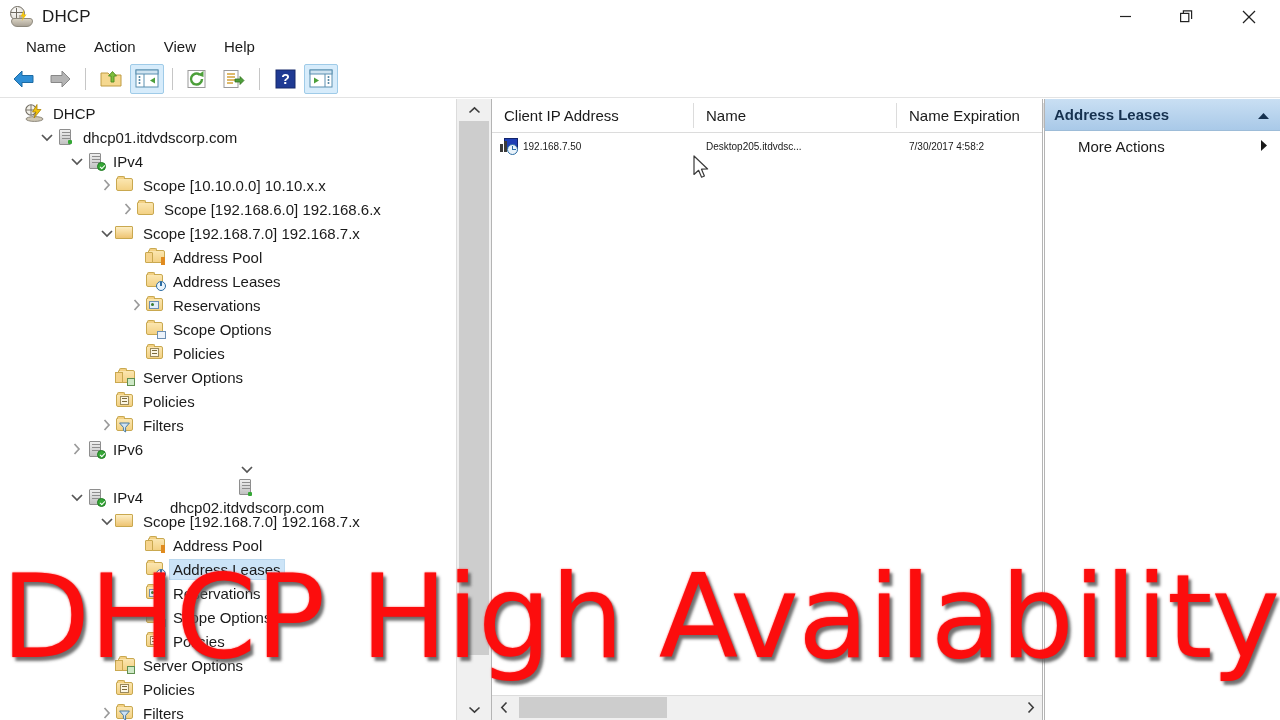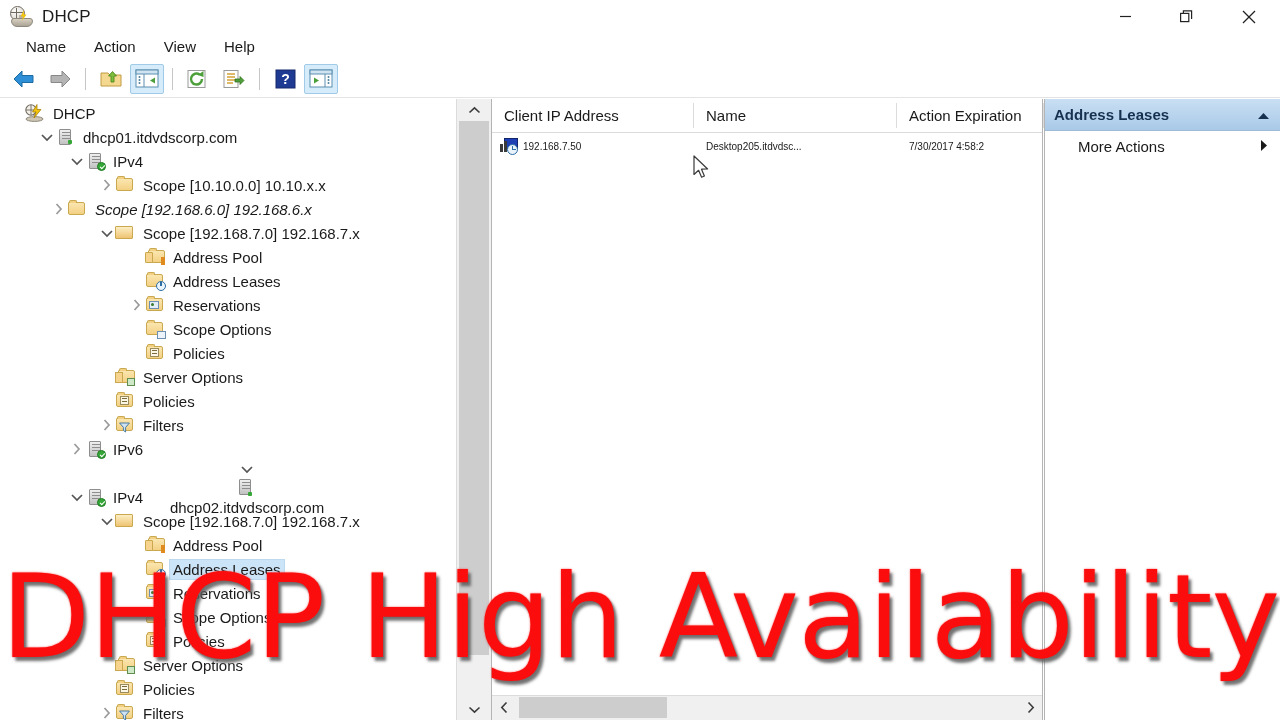--- a/index.html
+++ b/index.html
@@ -273,21 +273,21 @@
           <span class="twisty">
             <svg width="9" height="12" viewBox="0 0 9 12">
               <polyline points="2.5,1 7,6 2.5,11" fill="none" stroke="#9a9a9a" stroke-width="1.7"></polyline>
             </svg>
           </span>
           <span class="ico">
             <span class="fold"></span>
           </span>
           <span class="lbl">Scope [10.10.0.0] 10.10.x.x</span>
         </div>
-        <div class="row" style="padding-left: 50px; font-style: italic;">
+        <div class="row" style="padding-left: 119px;">
           <span class="twisty">
             <svg width="9" height="12" viewBox="0 0 9 12">
               <polyline points="2.5,1 7,6 2.5,11" fill="none" stroke="#9a9a9a" stroke-width="1.7"></polyline>
             </svg>
           </span>
           <span class="ico">
             <span class="fold"></span>
           </span>
           <span class="lbl">Scope [192.168.6.0] 192.168.6.x</span>
         </div>
@@ -542,21 +542,21 @@
     <div class="lheader" id="list-header">
         <div class="lh-cell" style="left: 202px; width: 203px;">
           <span>Name</span>
           <span class="vline"></span>
         </div>
         <div class="lh-cell" style="left: 0px; width: 202px;">
           <span>Client IP Address</span>
           <span class="vline"></span>
         </div>
         <div class="lh-cell" style="left: 405px; width: 147px;">
-          <span>Action Expiration</span>
+          <span>Name Expiration</span>
           <span class="vline"></span>
         </div>
       </div>
     <div class="lrow" id="list-rows">
         <div class="lcell" style="left: 0px; width: 202px; padding-left: 8px;">
           <span class="leaseico">
             <span class="bar1"></span>
             <span class="mon"></span>
             <span class="bar2"></span>
             <span class="clk"></span>

